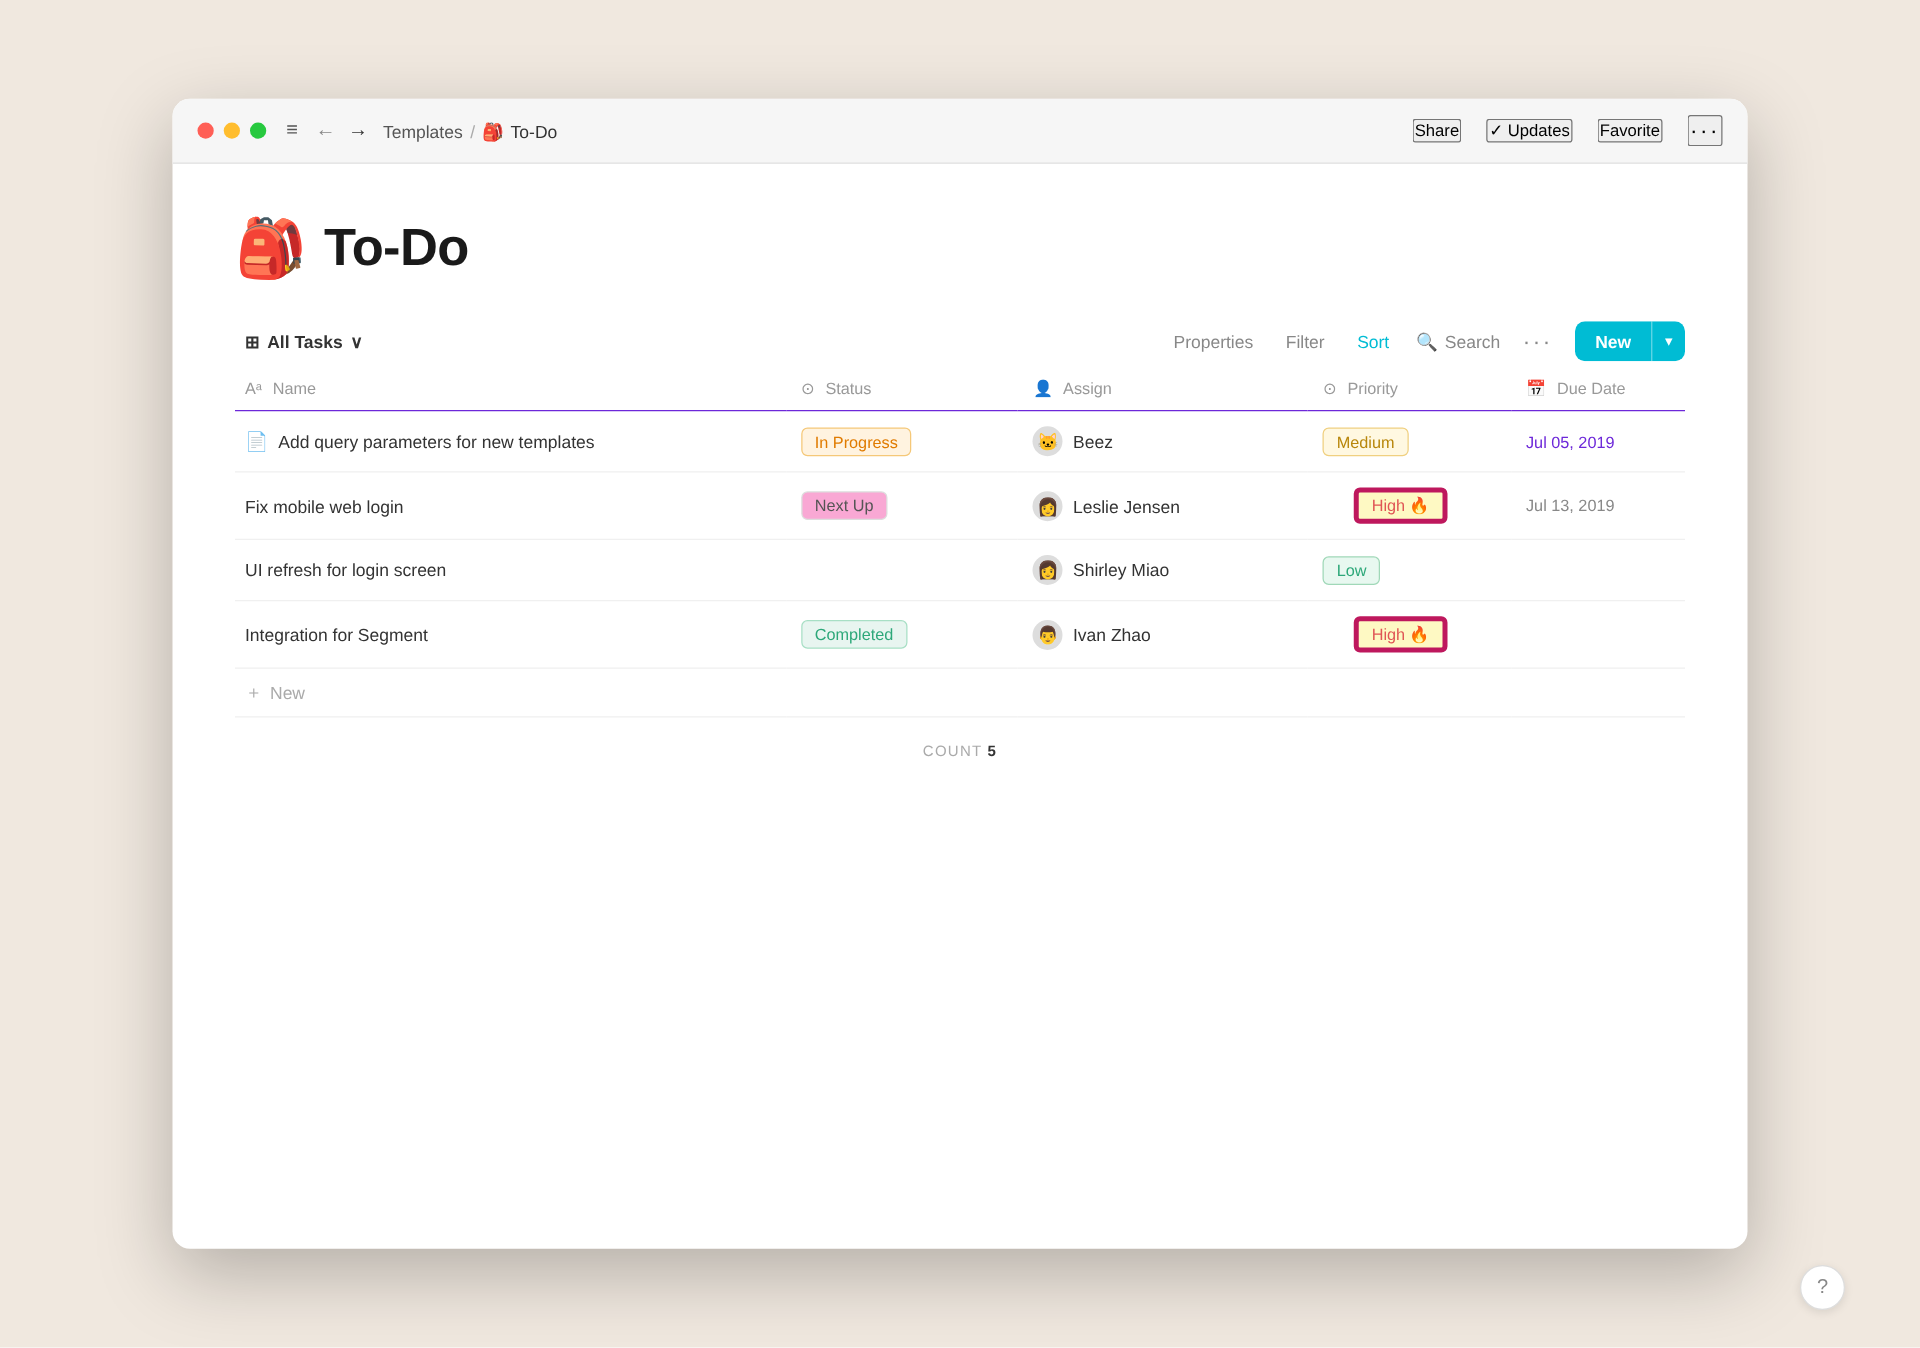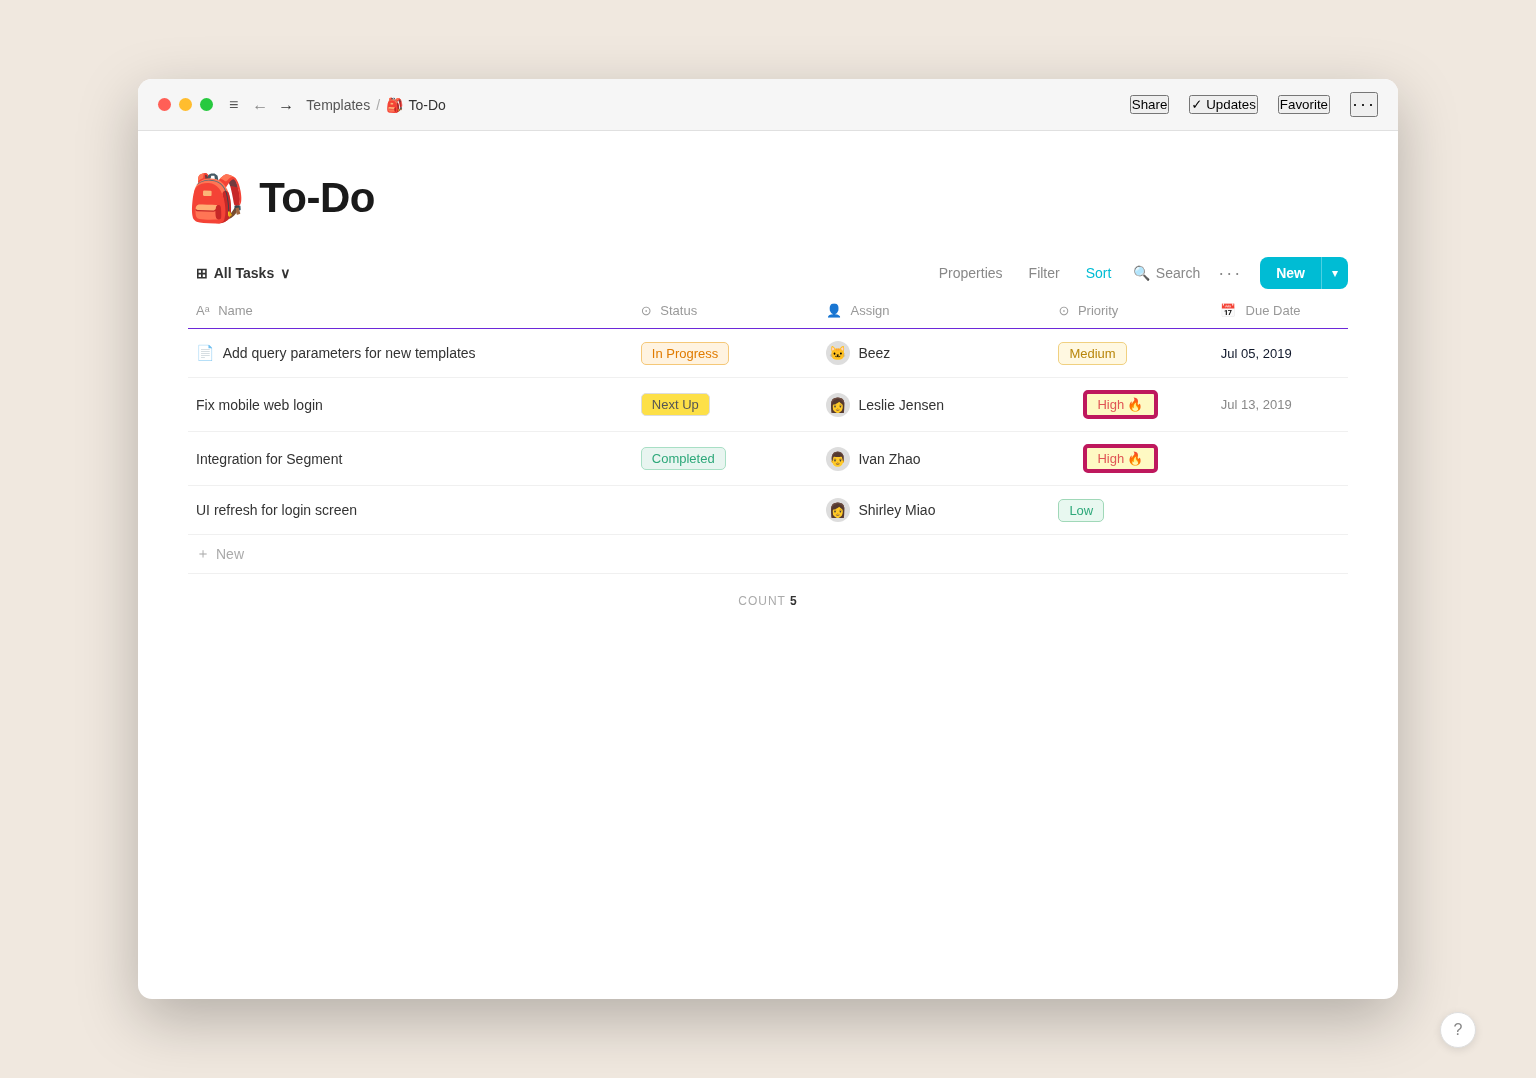--- a/index.html
+++ b/index.html
@@ -270,21 +270,21 @@
       border-radius: 5px;
       font-size: 13px;
       font-weight: 500;
     }
     .badge-in-progress {
       background: #fff3e0;
       color: #e07b00;
       border: 1px solid #f5c878;
     }
     .badge-next-up {
-      background: #fde047;
+      background: #f9a8d4;
       color: #555;
       border: 1px solid #ddd;
     }
     .badge-completed {
       background: #e8f5f0;
       color: #2ea87a;
       border: 1px solid #a8dfc5;
     }
 
     
@@ -482,68 +482,68 @@
               </div>
             </td>
             <td><span class="badge badge-in-progress">In Progress</span></td>
             <td>
               <div class="assignee-cell">
                 <div class="avatar">🐱</div>
                 <span>Beez</span>
               </div>
             </td>
             <td><span class="priority-badge priority-medium">Medium</span></td>
-            <td style="font-size: 13px; color: #0f172a;">Jul 05, 2019</td>
+            <td style="font-size: 13px; color: #6d28d9;">Jul 05, 2019</td>
           </tr>
           <tr>
             <td>
               <div class="task-name-cell">
                 <span class="task-name-text">Fix mobile web login</span>
               </div>
             </td>
             <td><span class="badge badge-next-up">Next Up</span></td>
             <td>
               <div class="assignee-cell">
                 <div class="avatar">👩</div>
                 <span>Leslie Jensen</span>
               </div>
             </td>
             <td><span class="priority-badge priority-high">High 🔥</span></td>
             <td style="font-size: 13px; color: rgb(136, 136, 136);">Jul 13, 2019</td>
           </tr>
           <tr>
             <td>
               <div class="task-name-cell">
+                <span class="task-name-text">UI refresh for login screen</span>
+              </div>
+            </td>
+            <td></td>
+            <td>
+              <div class="assignee-cell">
+                <div class="avatar">👩</div>
+                <span>Shirley Miao</span>
+              </div>
+            </td>
+            <td><span class="priority-badge priority-low">Low</span></td>
+            <td style="font-size: 13px; color: rgb(136, 136, 136);"></td>
+          </tr>
+          <tr>
+            <td>
+              <div class="task-name-cell">
                 <span class="task-name-text">Integration for Segment</span>
               </div>
             </td>
             <td><span class="badge badge-completed">Completed</span></td>
             <td>
               <div class="assignee-cell">
                 <div class="avatar">👨</div>
                 <span>Ivan Zhao</span>
               </div>
             </td>
             <td><span class="priority-badge priority-high">High 🔥</span></td>
-            <td style="font-size: 13px; color: rgb(136, 136, 136);"></td>
-          </tr>
-          <tr>
-            <td>
-              <div class="task-name-cell">
-                <span class="task-name-text">UI refresh for login screen</span>
-              </div>
-            </td>
-            <td></td>
-            <td>
-              <div class="assignee-cell">
-                <div class="avatar">👩</div>
-                <span>Shirley Miao</span>
-              </div>
-            </td>
-            <td><span class="priority-badge priority-low">Low</span></td>
             <td style="font-size: 13px; color: rgb(136, 136, 136);"></td>
           </tr>
           <tr class="add-new-row">
             <td colspan="5">
               <button class="add-new-btn">
                 <span>＋</span>
                 <span>New</span>
               </button>
             </td>
           </tr>

